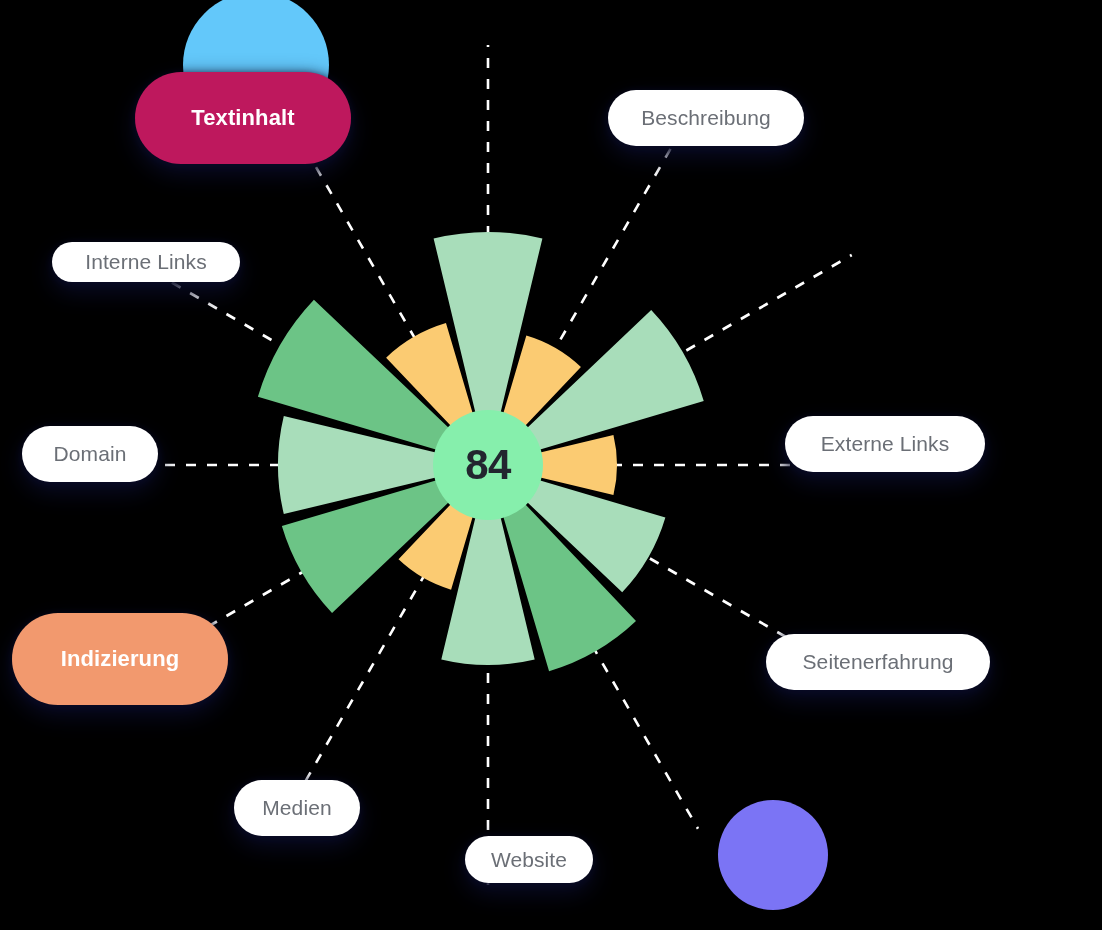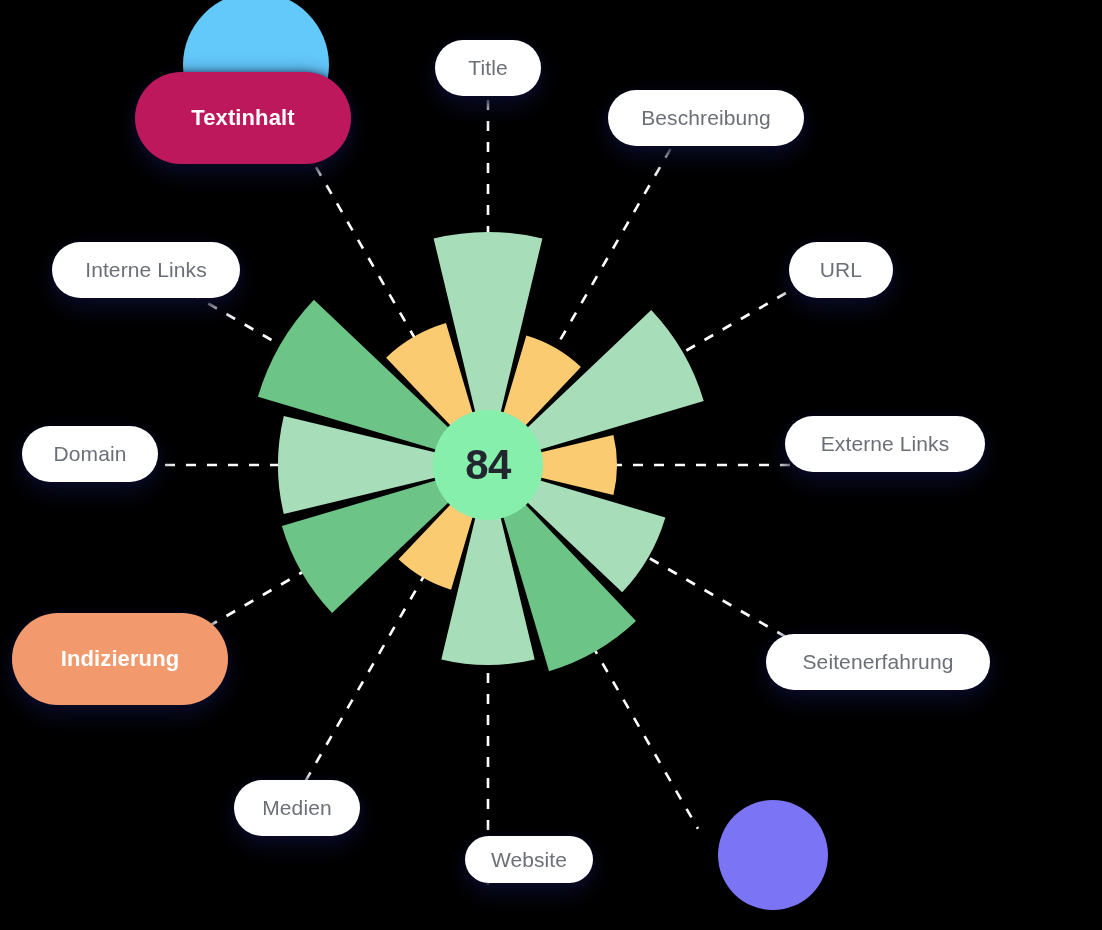--- a/index.html
+++ b/index.html
@@ -45,21 +45,21 @@
 
   #n-benutzer{left:634px;top:763px;width:366px;height:90px;font-size:22px;}
   #blob-benutzer{left:718px;top:800px;width:110px;height:110px;}
 
   #n-website{left:465px;top:836px;width:128px;height:47px;}
   #n-medien{left:234px;top:780px;width:126px;height:56px;}
 
   #n-indizierung{left:12px;top:613px;width:216px;height:92px;font-size:22px;}
 
   #n-domain{left:22px;top:426px;width:136px;height:56px;}
-  #n-internelinks{left:52px;top:242px;width:188px;height:56px;}
+  #n-internelinks{left:52px;top:242px;width:188px;height:40px;}
 
   #score{
     position:absolute;left:433px;top:410px;width:110px;height:110px;
     border-radius:50%;background:#86efac;
     display:flex;align-items:center;justify-content:center;
     font-size:42px;font-weight:700;color:#22262f;letter-spacing:-.5px;
     z-index:6;
   }
 </style>
 </head>
@@ -97,23 +97,21 @@
         <path d="M 458.4007532451686 433.80890204647164 L 386.1235227973244 357.64459309018144 A 148 148 0 0 1 445.9657289838194 323.0946792395074 L 475.7873401777313 423.7707514006677 A 43 43 0 0 0 458.4007532451686 433.80890204647164 Z" fill="#FBCB72"></path>
       </g>
   </svg>
 
   <div class="blob blue" id="blob-textinhalt"></div>
   <div class="blob purple" id="blob-benutzer"></div>
 
   <div id="score">84</div>
 
   <div class="pill accent blue" id="n-textinhalt">Textinhalt</div>
-  <div class="pill" id="n-title">Title</div>
   <div class="pill" id="n-beschreibung">Beschreibung</div>
-  <div class="pill" id="n-url">URL</div>
   <div class="pill" id="n-externelinks">Externe Links</div>
   <div class="pill" id="n-seitenerfahrung">Seitenerfahrung</div>
   <div class="pill" id="n-website">Website</div>
   <div class="pill accent orange" id="n-indizierung">Indizierung</div>
   <div class="pill" id="n-medien">Medien</div>
   <div class="pill" id="n-domain">Domain</div>
   <div class="pill" id="n-internelinks">Interne Links</div>
 
 </div>
 

